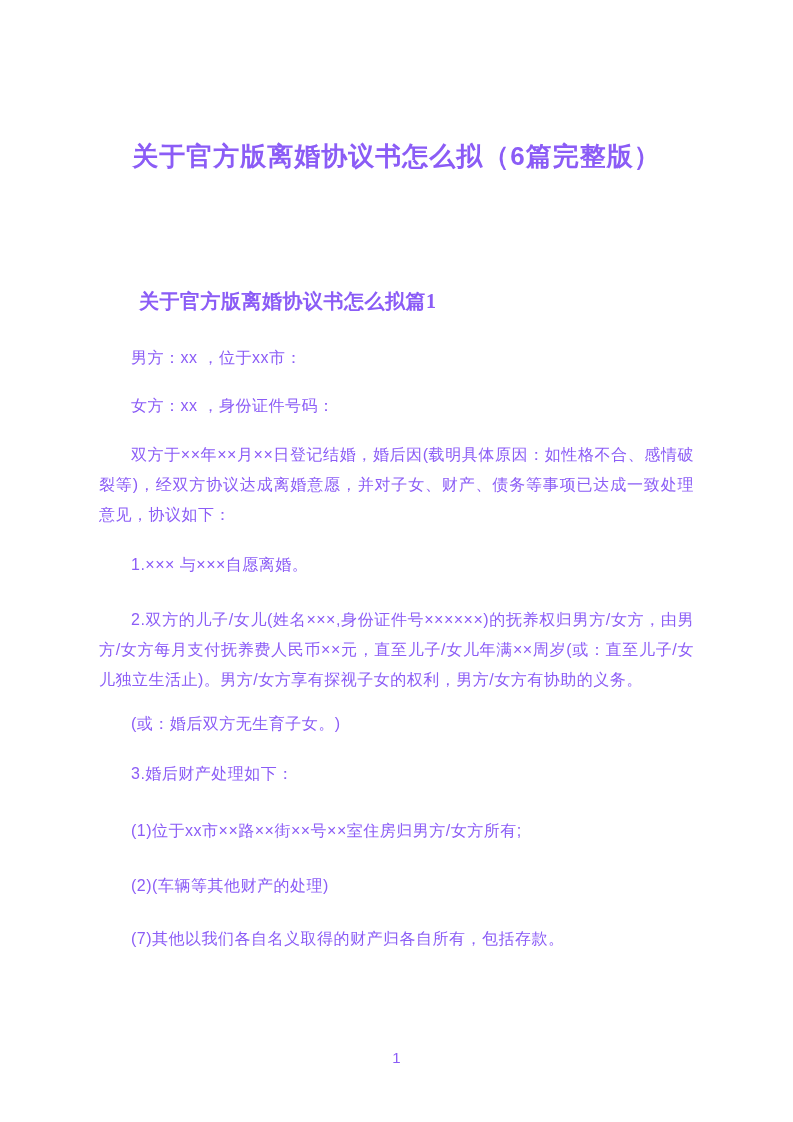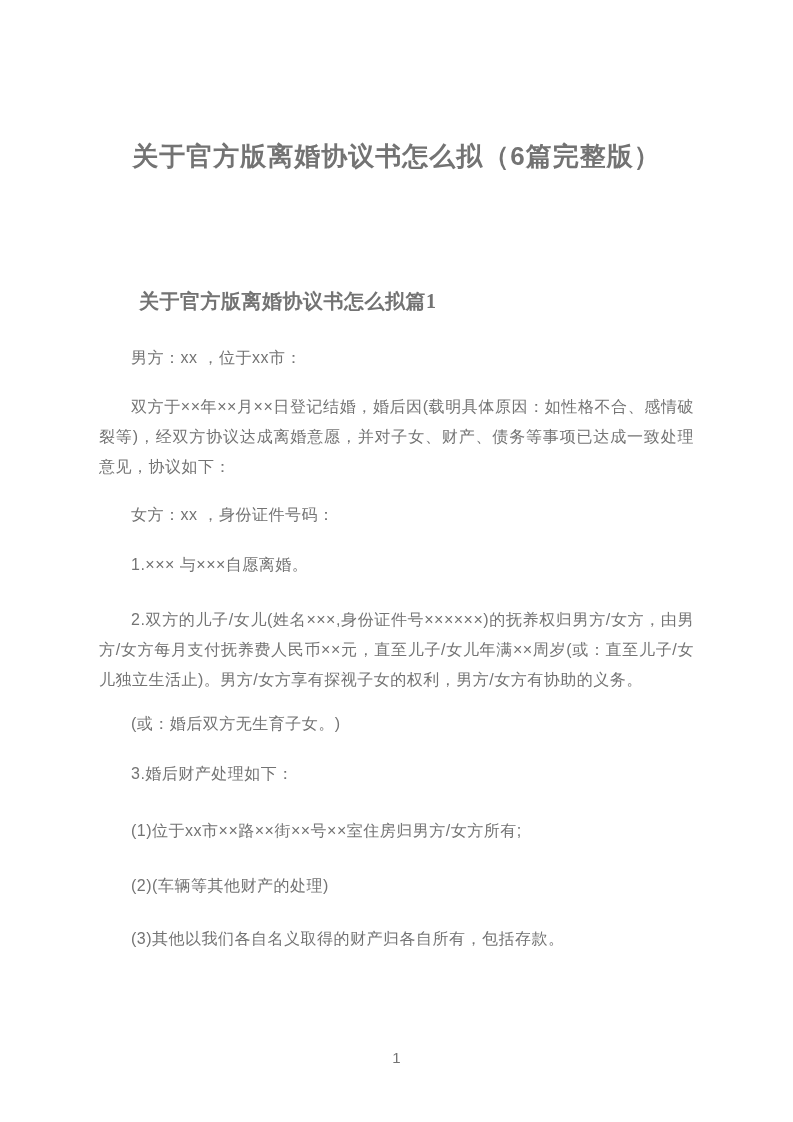--- a/index.html
+++ b/index.html
@@ -8,21 +8,21 @@
     background: #ffffff;
   }
   .page {
     position: relative;
     width: 793px;
     height: 1122px;
     background: #ffffff;
     box-sizing: border-box;
     padding: 138px 99px 0 99px;
     font-family: "Liberation Sans", "DejaVu Sans", sans-serif;
-    color: #737373;
+    color: #8b5cf6;
     overflow: hidden;
   }
   .doc-title {
     margin: 0;
     font-size: 26px;
     line-height: 36px;
     font-weight: 700;
     text-align: center;
     letter-spacing: 1px;
     white-space: nowrap;
@@ -69,24 +69,24 @@
 </style>
 </head>
 <body>
 
 <div class="page">
   <h1 class="doc-title">关于官方版离婚协议书怎么拟（6篇完整版）</h1>
 
   <h2 class="section-heading">关于官方版离婚协议书怎么拟篇1</h2>
 
   <p class="para p0">男方：xx ，位于xx市：</p>
+  <p class="para p1">女方：xx ，身份证件号码：</p>
   <p class="para p2">双方于××年××月××日登记结婚，婚后因(载明具体原因：如性格不合、感情破裂等)，经双方协议达成离婚意愿，并对子女、财产、债务等事项已达成一致处理意见，协议如下：</p>
-  <p class="para p1">女方：xx ，身份证件号码：</p>
   <p class="para p3">1.××× 与×××自愿离婚。</p>
   <p class="para p4">2.双方的儿子/女儿(姓名×××,身份证件号××××××)的抚养权归男方/女方，由男方/女方每月支付抚养费人民币××元，直至儿子/女儿年满××周岁(或：直至儿子/女儿独立生活止)。男方/女方享有探视子女的权利，男方/女方有协助的义务。</p>
   <p class="para p5">(或：婚后双方无生育子女。)</p>
   <p class="para p6">3.婚后财产处理如下：</p>
   <p class="para p7">(1)位于xx市××路××街××号××室住房归男方/女方所有;</p>
   <p class="para p8">(2)(车辆等其他财产的处理)</p>
-  <p class="para p9">(3)其他以我们各自名义取得的财产归各自所有，包括存款。</p>
+  <p class="para p9">(7)其他以我们各自名义取得的财产归各自所有，包括存款。</p>
 
   <div class="page-footer">1</div>
 </div>
 
 </body></html>

